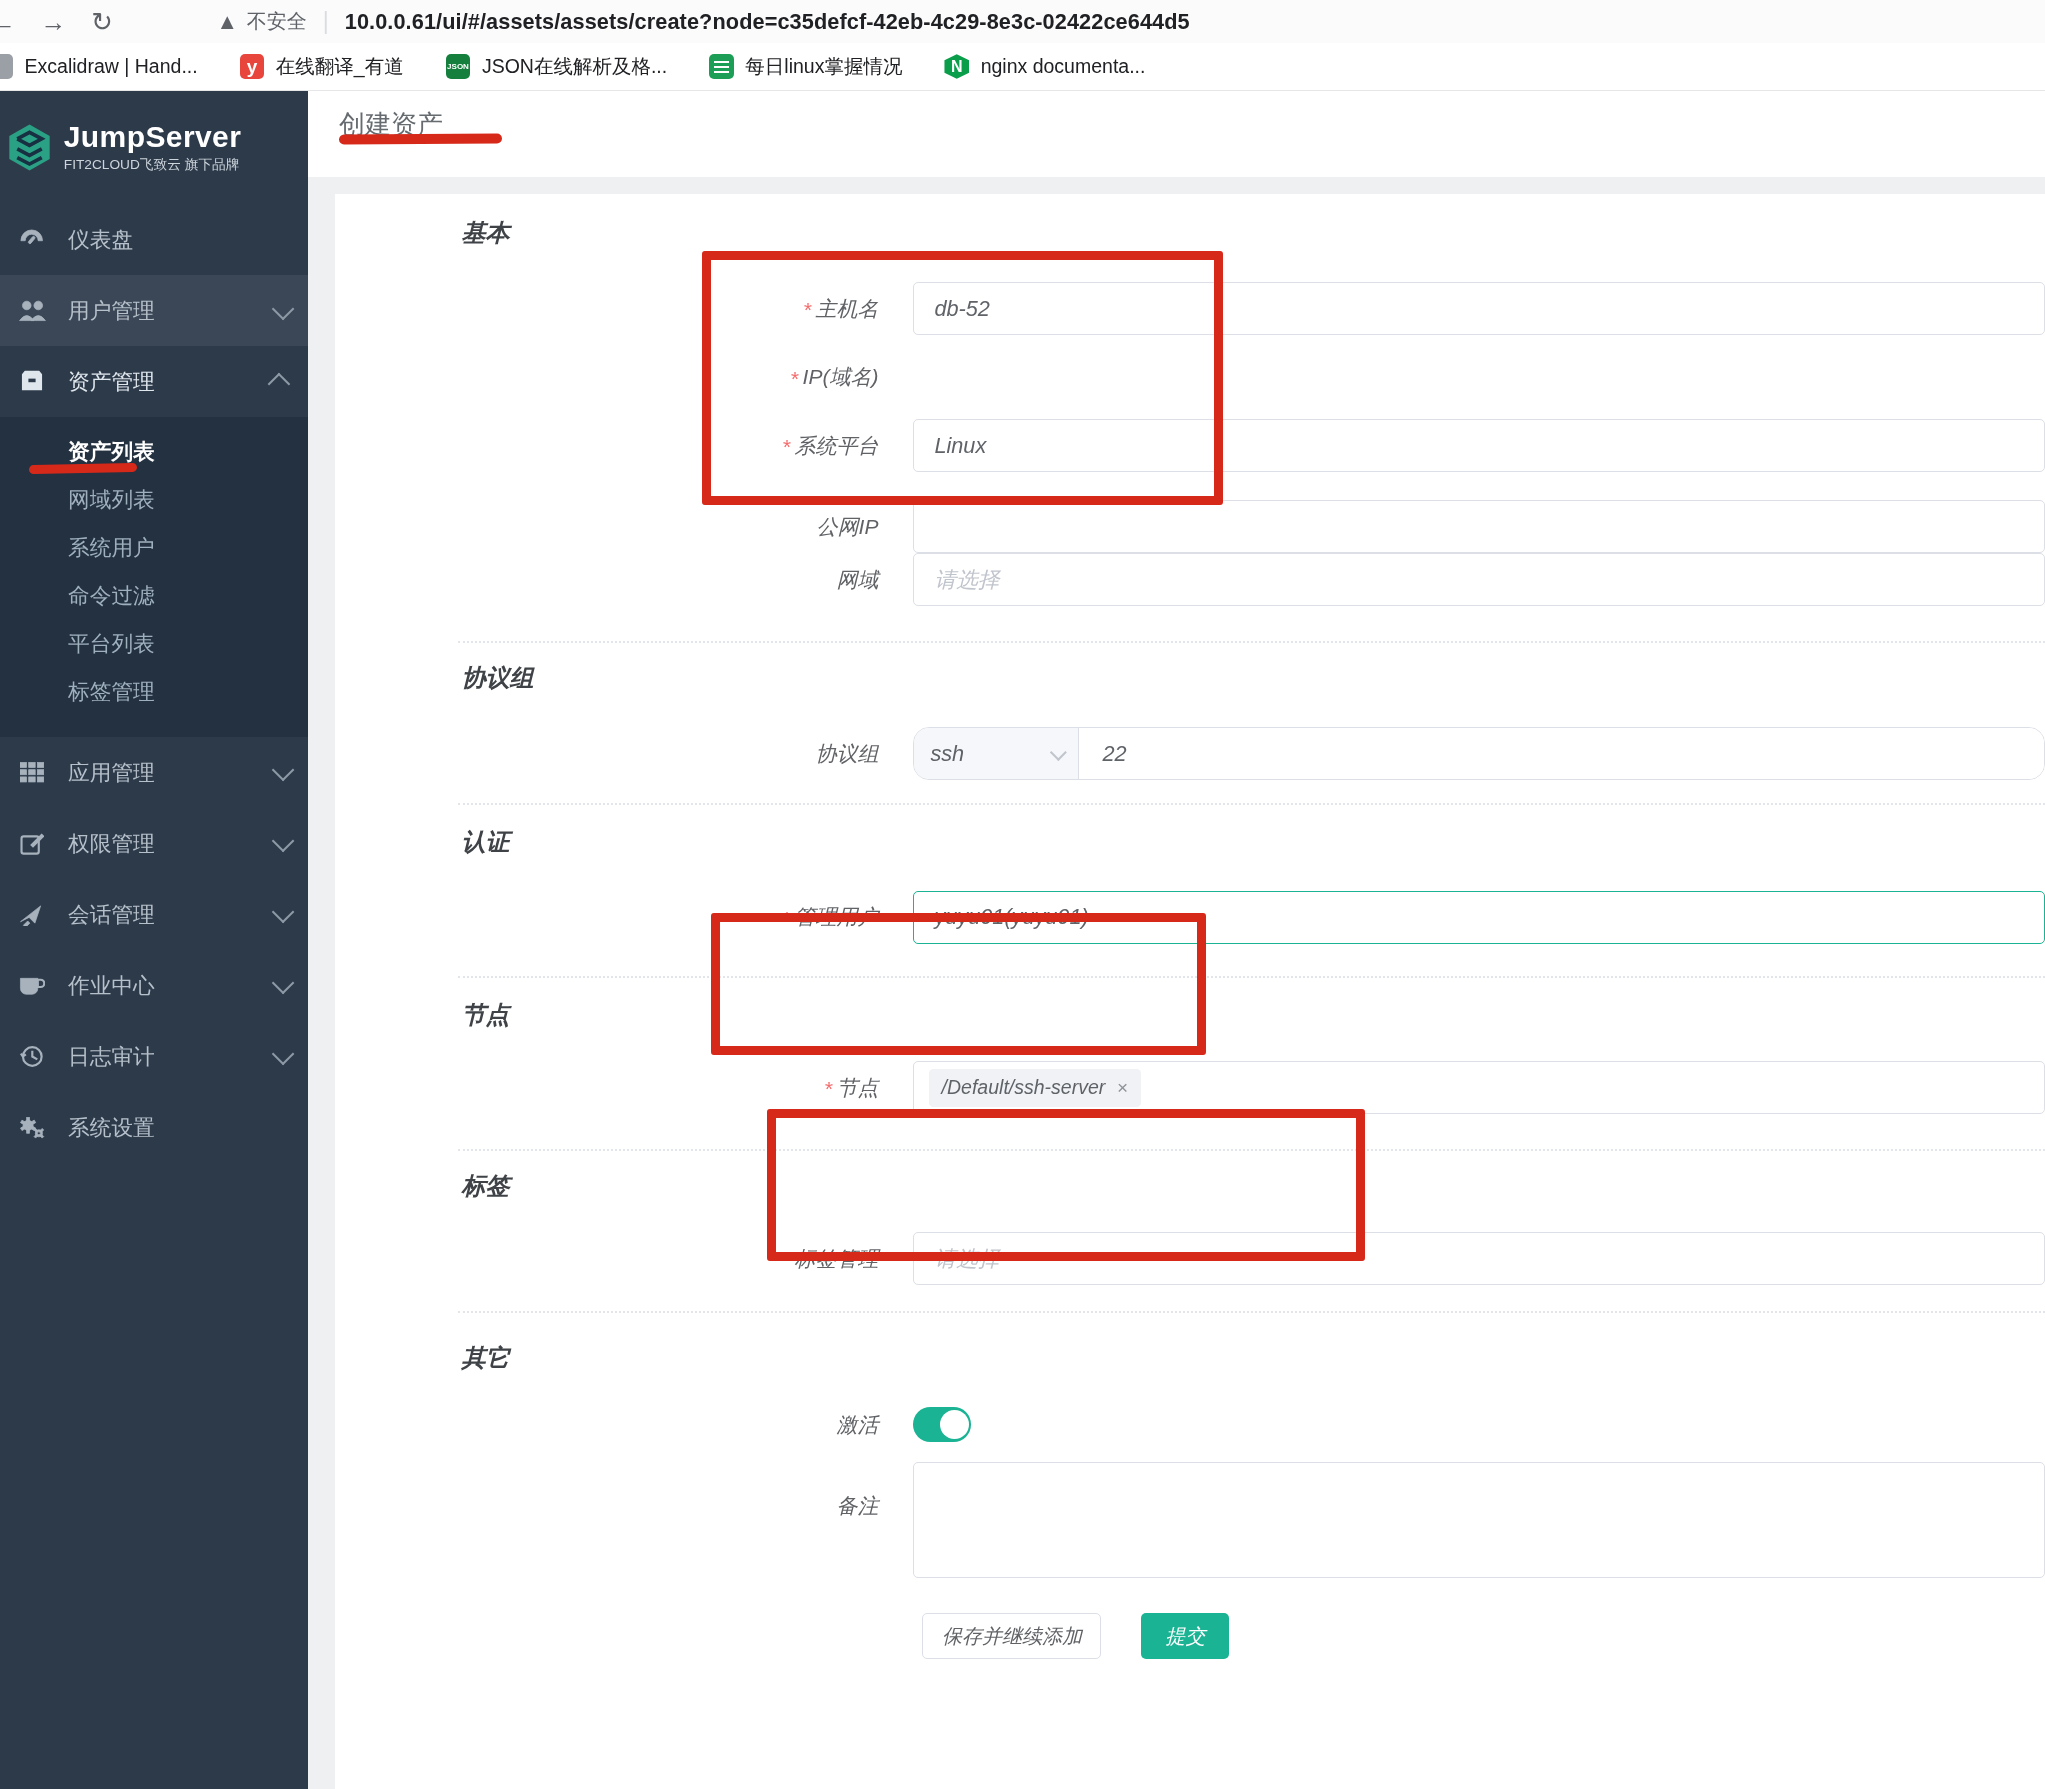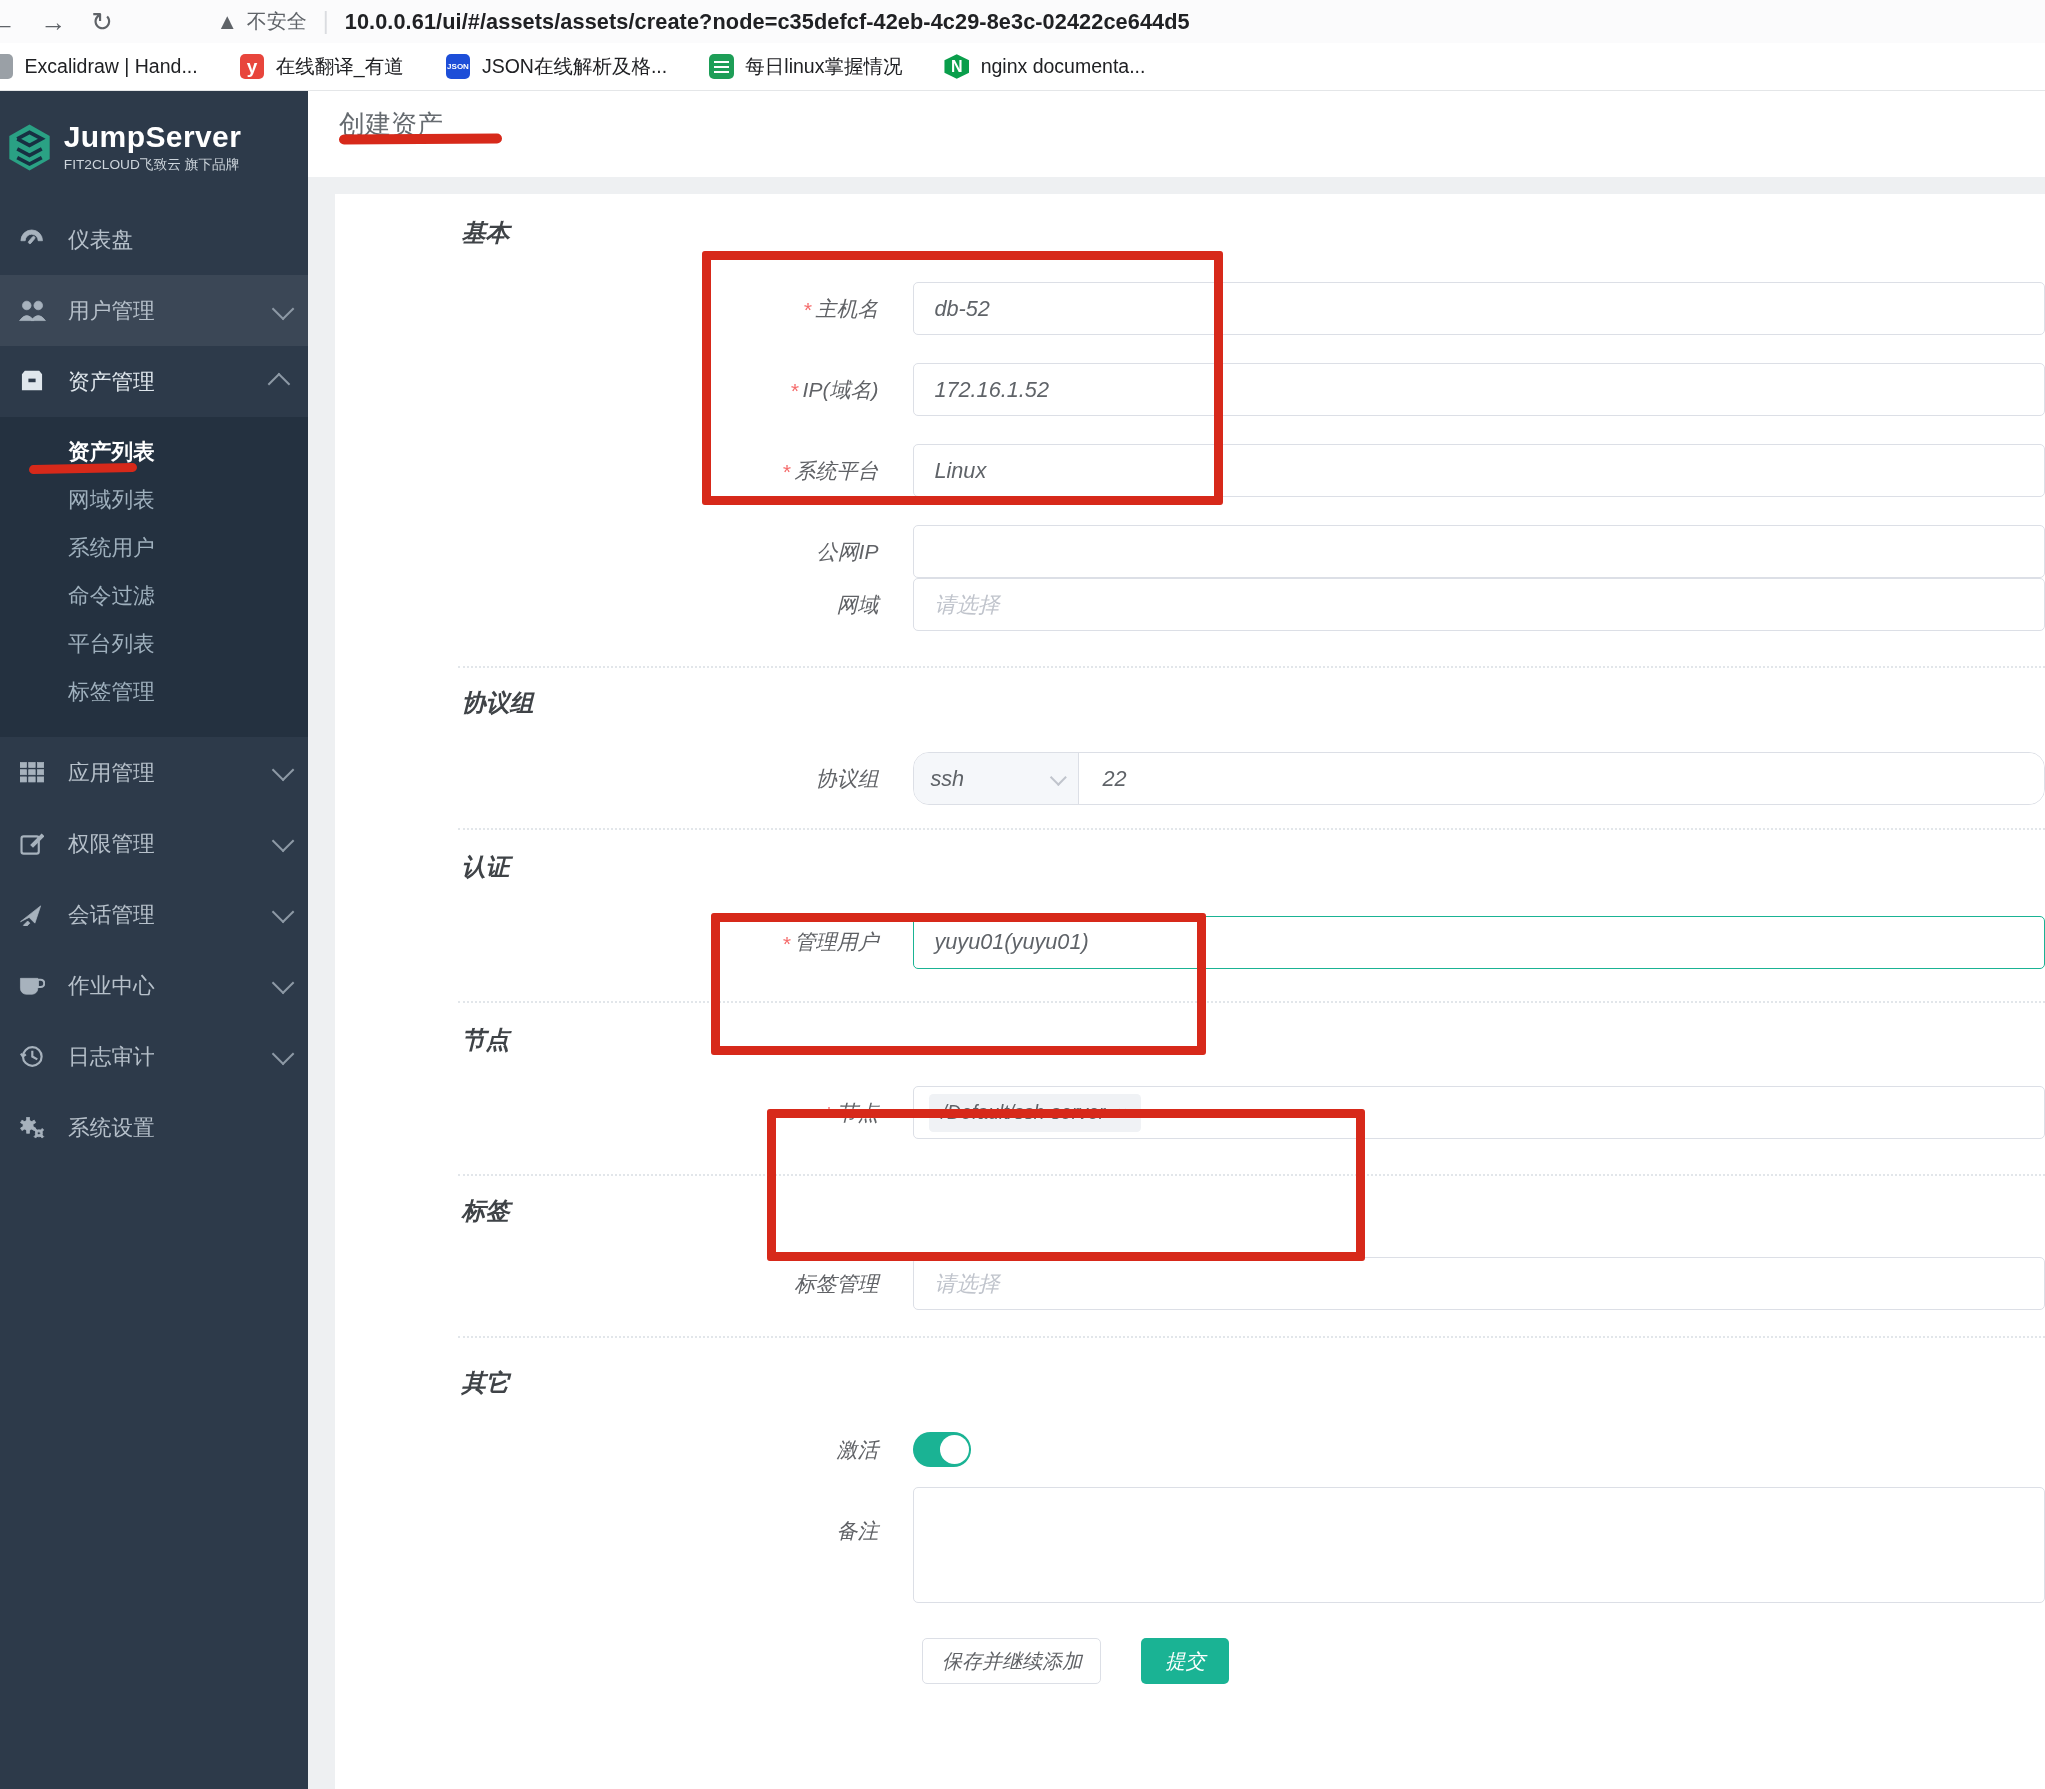--- a/index.html
+++ b/index.html
@@ -13,21 +13,21 @@
   .warn-tri{color:#5f6368;font-size:21.7px;margin-left:79px;margin-right:8.7px;}
   .sec-label{color:#5f6368;font-size:20px;}
   .addr-sep{color:#dadce0;font-size:23px;margin:0 16px;}
   .url-text{color:#202124;font-size:21.7px;font-weight:600;letter-spacing:0.1px;}
   .bm-bar{position:absolute;left:0;top:43px;width:2046px;height:48px;background:#ffffff;border-bottom:0.7px solid #e4e6e8;display:flex;align-items:center;}
   .bm-item{display:flex;align-items:center;margin-right:42px;}
   .bm-ic{width:24.6px;height:24.6px;border-radius:5px;margin-right:11.6px;display:flex;align-items:center;justify-content:center;color:#fff;font-weight:bold;flex:none;}
   .bm-label{font-size:19.5px;color:#202124;}
   .ic-excalidraw{background:#9aa0a6;margin-left:-11.6px;}
   .ic-youdao{background:#e8453c;font-size:19px;}
-  .ic-json{background:#1d4ed8;font-size:8px;letter-spacing:0;}
+  .ic-json{background:#15803d;font-size:8px;letter-spacing:0;}
   .ic-sheet{background:#1d9e57;position:relative;}
   .ic-sheet i{position:absolute;left:5px;right:5px;height:2.2px;background:#fff;}
   .ic-sheet i:nth-child(1){top:6.5px}.ic-sheet i:nth-child(2){top:11.6px}.ic-sheet i:nth-child(3){top:16.6px}
   .ic-nginx{background:#0a9e4b;border-radius:0;clip-path:polygon(50% 0,100% 25%,100% 75%,50% 100%,0 75%,0 25%);font-size:16px;}
 
   
   .sidebar{position:absolute;left:0;top:91px;width:308px;height:1699px;background:#2d3a4a;}
   .logo-block{position:relative;height:113px;display:flex;align-items:center;padding-left:7.2px;}
   .logo-hex{width:45px;height:49px;flex:none;margin-right:11.6px;}
   .logo-txt .t1{color:#ffffff;font-size:30px;font-weight:bold;line-height:32px;letter-spacing:0.4px;}
@@ -291,25 +291,20 @@
         <div class="flabel"><span class="req">*</span><span>主机名</span></div>
         <div class="fcontrol">
             <div class="tin">
               <span>db-52</span>
             </div>
           </div>
       </div>
 
       <div class="frow" style="margin-top:28px;">
         <div class="flabel"><span class="req">*</span><span>IP(域名)</span></div>
-        <div class="fcontrol">
-            <div class="tin">
-              <span>172.16.1.52</span>
-            </div>
-          </div>
       </div>
 
       <div class="frow" style="margin-top:28px;">
         <div class="flabel"><span class="req">*</span><span>系统平台</span></div>
         <div class="fcontrol">
             <div class="tin">
               <span>Linux</span>
             </div>
           </div>
       </div>

